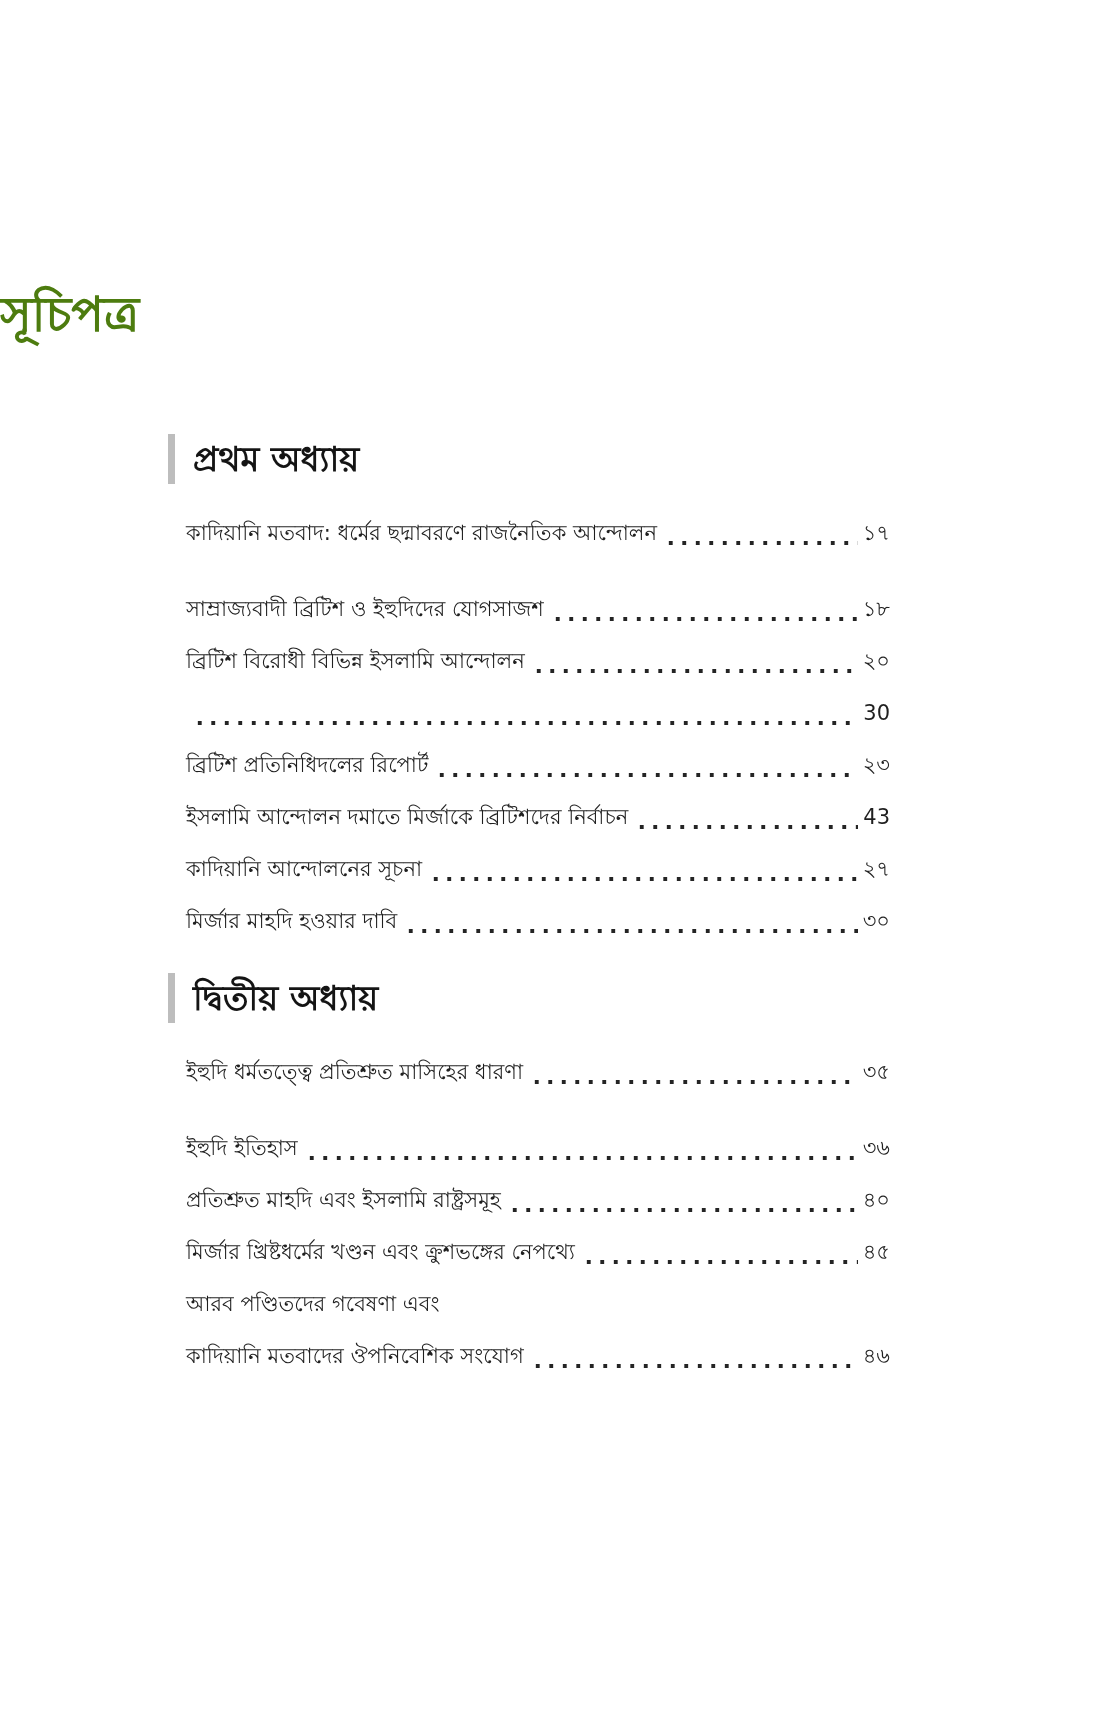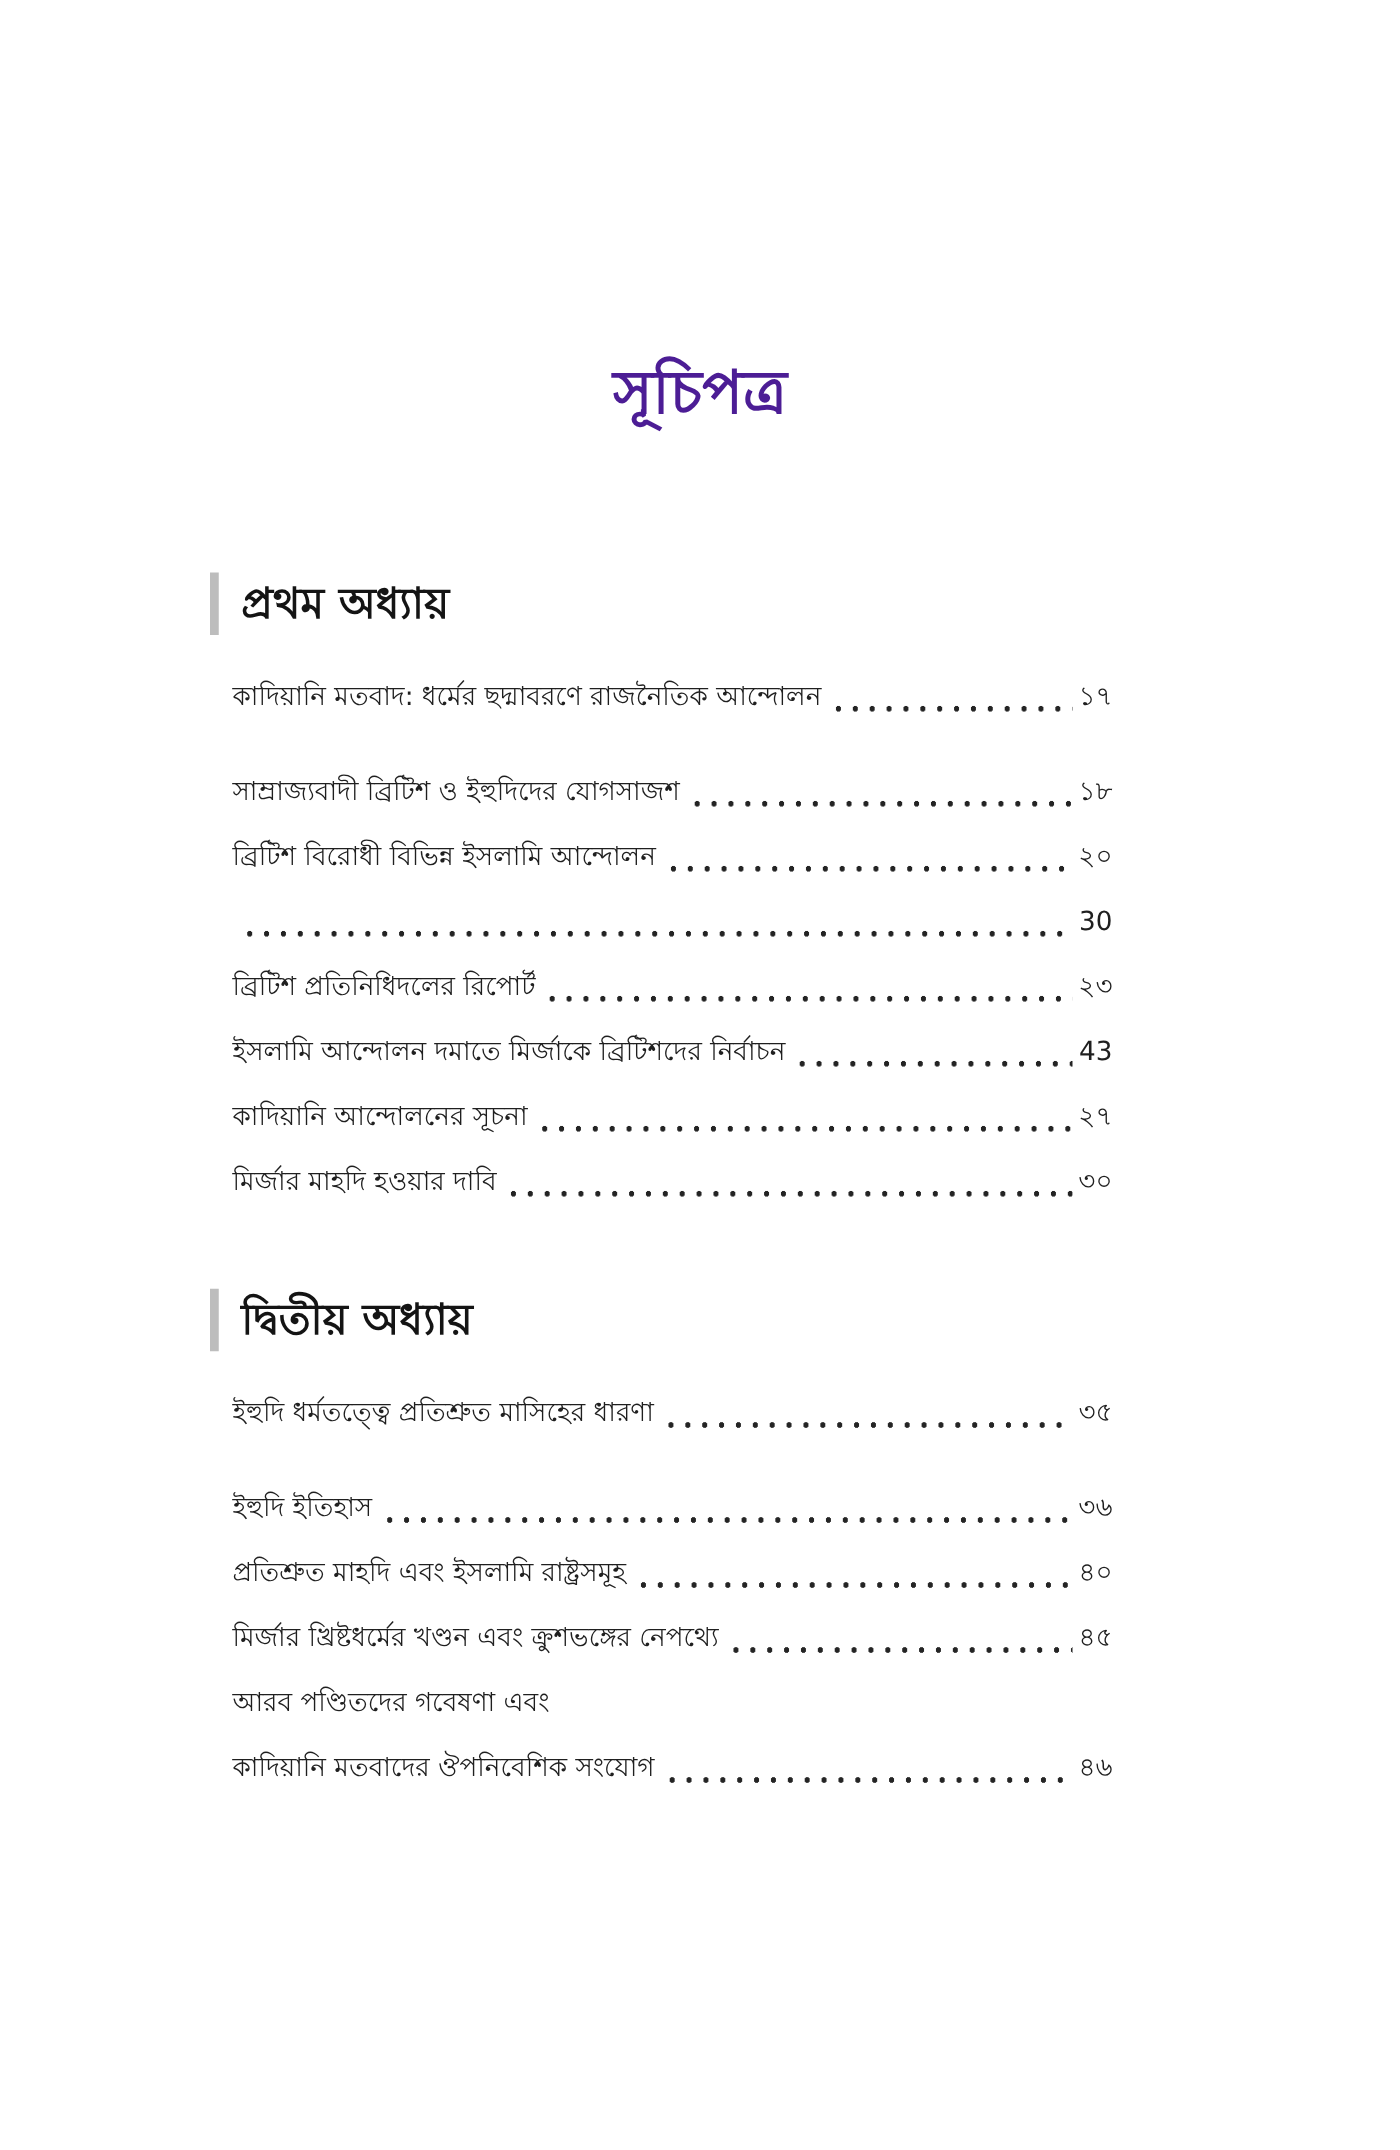--- a/index.html
+++ b/index.html
@@ -13,35 +13,34 @@
     position: relative;
     font-family: "DejaVu Sans", sans-serif;
     color: #1c1c1c;
     overflow: hidden;
   }
   .book-title {
     position: absolute;
     top: 281px;
     left: 0;
     width: 1120px;
-    text-align: center;
     font-size: 48px;
     line-height: 66px;
     font-weight: 700;
-    color: #4c1d95;
+    color: #4d7c0f;
     margin: 0;
   }
   .content {
     position: absolute;
     left: 168px;
-    top: 458px;
+    top: 434px;
     width: 722px;
   }
   .chapter { margin: 0; }
-  .chapter + .chapter { margin-top: 60px; }
+  .chapter + .chapter { margin-top: 26px; }
   .chapter-heading {
     display: flex;
     align-items: center;
     border-left: 7px solid #bdbdbd;
     padding-left: 18px;
     font-size: 34px;
     line-height: 50px;
     font-weight: 700;
     color: #141414;
   }

